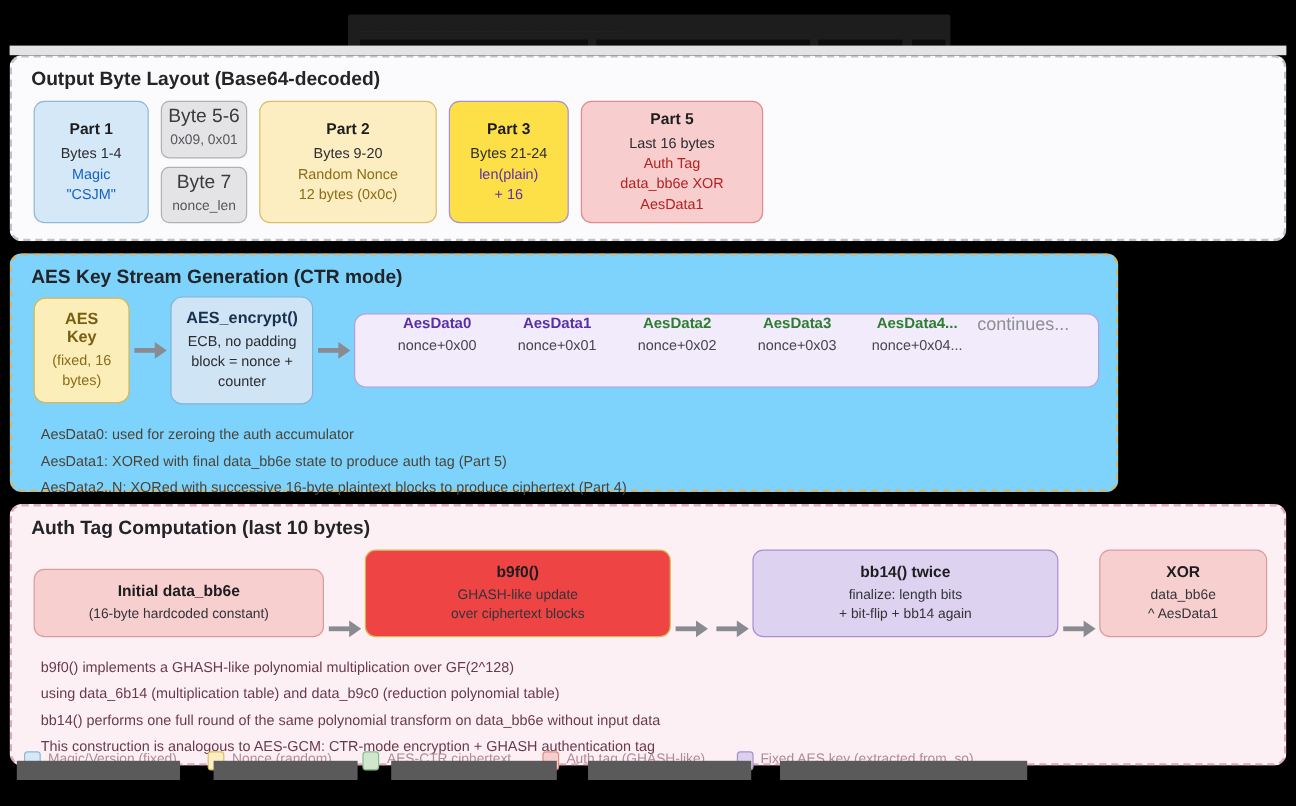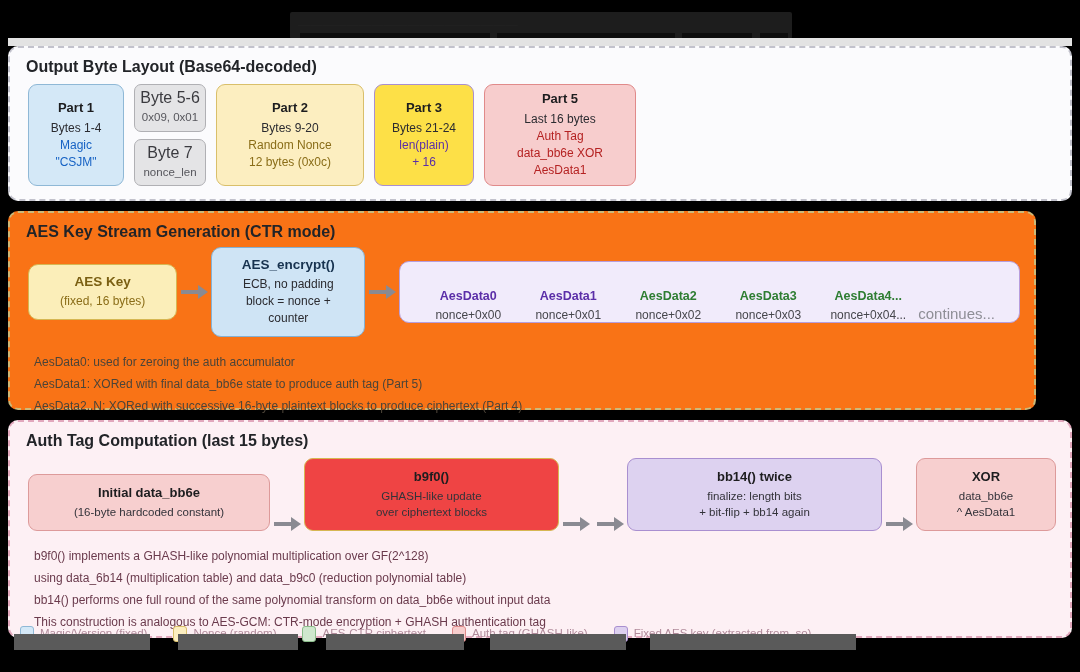--- a/index.html
+++ b/index.html
@@ -51,22 +51,22 @@
   .section-title {
     font-size: 16px; font-weight: bold; color: #222428;
     padding: 10px 0 0 16px;
   }
 
   #sec-layout {
     left: 8px; top: 46px; width: 1064px; height: 155px;
     background: #fbfbfd; border-color: #c2c2cc;
   }
   #sec-aes {
-    left: 8px; top: 211px; width: 1028px; height: 199px;
-    background: #f97316; border-color: #ccb978;
+    left: 8px; top: 211px; width: 924px; height: 199px;
+    background: #7dd3fc; border-color: #ccb978;
   }
   #sec-auth {
     left: 8px; top: 420px; width: 1064px; height: 218px;
     background: #fdf0f4; border-color: #e2a8bd;
   }
 
   
   .layout-row {
     display: flex; align-items: stretch;
     padding: 8px 14px 0 18px; gap: 10px; height: 110px;
@@ -131,21 +131,21 @@
   }
   .arrow::after {
     content: ""; position: absolute; left: 21px; top: 0px;
     border-top: 7px solid transparent; border-bottom: 7px solid transparent;
     border-left: 10px solid #8a8a92;
   }
 
   #aesdata {
     flex: 1; background: #f1ebfb; border: 1.6px solid #b79ddd;
     border-radius: 10px; height: 62px;
-    display: flex; align-items: flex-end; padding: 0 18px;
+    display: flex; align-items: flex-start; padding: 0 18px;
   }
   .aescol { text-align: center; width: 100px; }
   .aescol .nm { font-size: 12.5px; font-weight: bold; }
   .aescol .sb { font-size: 12px; color: #46464c; margin-top: 5px; }
   .nm-purple { color: #5b2ea8; }
   .nm-green  { color: #2e7d32; }
   .cont { margin-left: auto; font-size: 15px; color: #8e8e96; padding-right: 6px; }
 
   .notes { padding: 14px 0 0 24px; }
   .notes .note { font-size: 12px; line-height: 22px; color: #4c4438; }
@@ -307,21 +307,21 @@
     </div>
 
     <div class="notes">
       <div class="note">AesData0: used for zeroing the auth accumulator</div>
       <div class="note">AesData1: XORed with final data_bb6e state to produce auth tag (Part 5)</div>
       <div class="note">AesData2..N: XORed with successive 16-byte plaintext blocks to produce ciphertext (Part 4)</div>
     </div>
   </div>
 
   <div class="section" id="sec-auth">
-    <div class="section-title">Auth Tag Computation (last 15 bytes)</div>
+    <div class="section-title">Auth Tag Computation (last 10 bytes)</div>
 
     <div class="aflow">
 
       <div class="abox a-red" id="ab1">
         <div class="hdr">Initial data_bb6e</div>
         <div class="ln">(16-byte hardcoded constant)</div>
       </div>
 
       <div class="arrow"></div>
 

